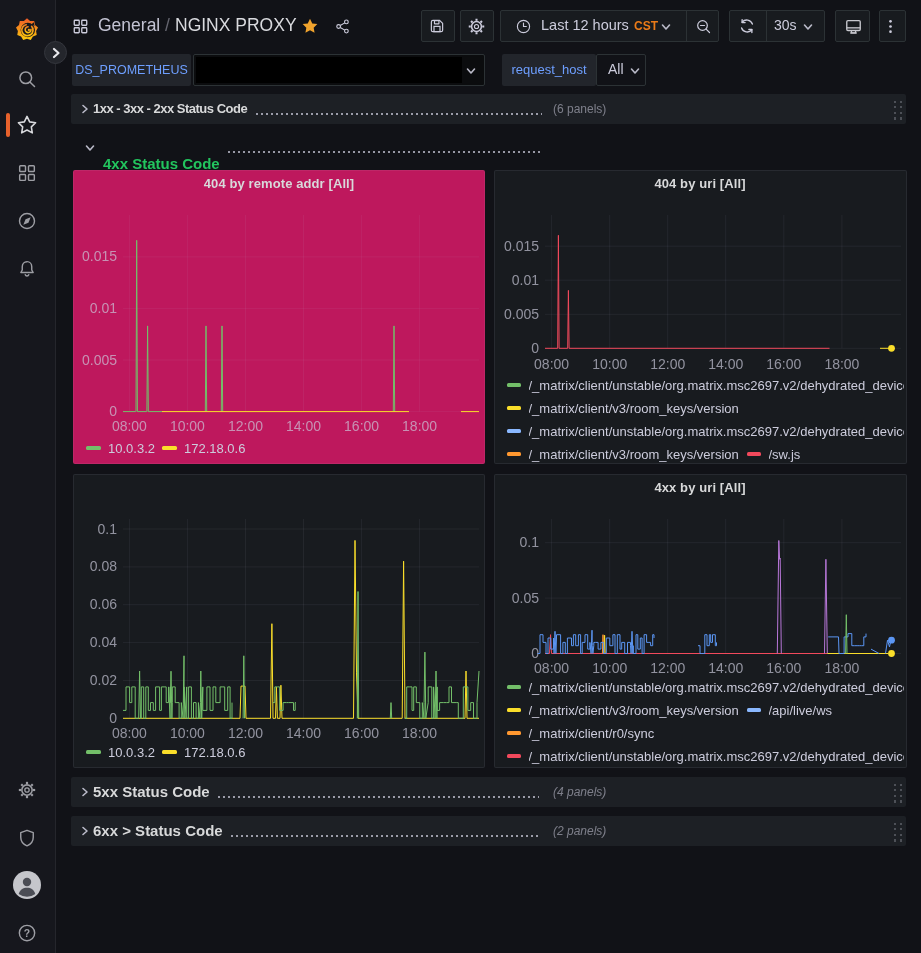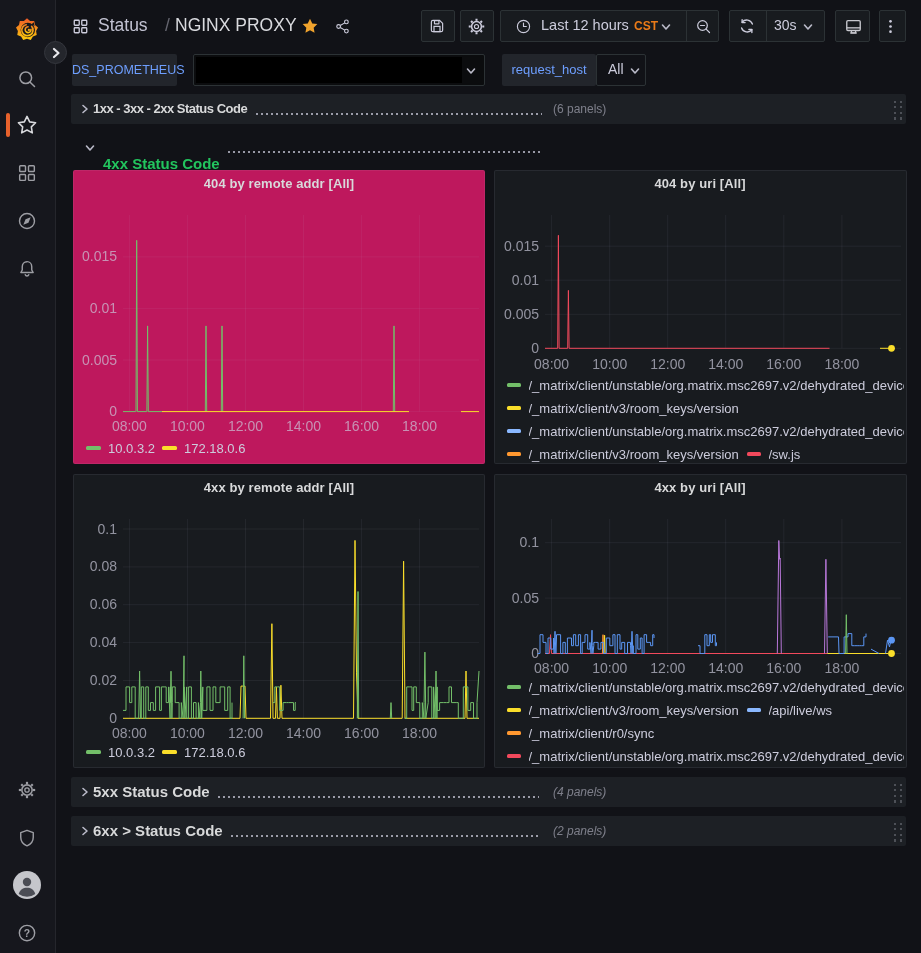--- a/index.html
+++ b/index.html
@@ -73,21 +73,21 @@
 <div style="position:absolute;left:44px;top:41px;width:23px;height:23px;border-radius:50%;background:#24262c;border:1px solid #34363d;box-sizing:border-box"></div>
 <svg style="position:absolute;left:50px;top:46.5px" width="12" height="12" viewBox="0 0 12 12">
     <path d="M4 2 L8.5 6 L4 10" fill="none" stroke="#e8e8ec" stroke-width="2.2" stroke-linecap="round" stroke-linejoin="round"></path>
   </svg>
 <svg style="position:absolute;left:72px;top:18px" width="17" height="17" viewBox="0 0 24 24">
     <rect x="3.2" y="3.2" width="7" height="7" rx="1" fill="none" stroke="#ccccdc" stroke-width="1.9"></rect>
     <rect x="13.8" y="3.2" width="7" height="7" rx="1" fill="none" stroke="#ccccdc" stroke-width="1.9"></rect>
     <rect x="3.2" y="13.8" width="7" height="7" rx="1" fill="none" stroke="#ccccdc" stroke-width="1.9"></rect>
     <rect x="13.8" y="13.8" width="7" height="7" rx="1" fill="none" stroke="#ccccdc" stroke-width="1.9"></rect>
   </svg>
-<div style="position:absolute;left:98px;top:15px;font-size:17.5px;color:rgba(204,204,220,0.95)">Status</div>
+<div style="position:absolute;left:98px;top:15px;font-size:17.5px;color:rgba(204,204,220,0.95)">General</div>
 <div style="position:absolute;left:165px;top:15px;font-size:17.5px;color:rgba(204,204,220,0.45)">/</div>
 <div style="position:absolute;left:175px;top:15px;font-size:17.5px;color:#d9dade">NGINX PROXY</div>
 <svg style="position:absolute;left:301px;top:17px" width="18" height="18" viewBox="0 0 24 24">
     <polygon points="12,2.2 15,8.5 21.8,9.4 16.9,14.2 18.1,21 12,17.7 5.9,21 7.1,14.2 2.2,9.4 9,8.5" fill="#f0a32d"></polygon>
   </svg>
 <svg style="position:absolute;left:334px;top:17.5px" width="17" height="17" viewBox="0 0 24 24">
     <circle cx="17.5" cy="5.5" r="2.6" fill="none" stroke="#ccccdc" stroke-width="1.6"></circle>
     <circle cx="6.5" cy="12" r="2.6" fill="none" stroke="#ccccdc" stroke-width="1.6"></circle>
     <circle cx="17.5" cy="18.5" r="2.6" fill="none" stroke="#ccccdc" stroke-width="1.6"></circle>
     <line x1="8.8" y1="10.7" x2="15.2" y2="6.9" stroke="#ccccdc" stroke-width="1.6"></line>
@@ -149,21 +149,21 @@
     <path d="M9.5 17 L9.2 20 L14.8 20 L14.5 17" fill="none" stroke="#c7c8ce" stroke-width="1.7"></path>
     <line x1="8" y1="20.2" x2="16" y2="20.2" stroke="#c7c8ce" stroke-width="1.7"></line>
   </svg>
 <div style="position:absolute;left:878.5px;top:10px;width:27px;height:32px;background:#181b1f;border:1px solid #2c3235;border-radius:2px;box-sizing:border-box"></div>
 <svg style="position:absolute;left:881px;top:16.5px" width="19" height="19" viewBox="0 0 24 24">
     <circle cx="12" cy="5.5" r="1.7" fill="#ccccdc"></circle>
     <circle cx="12" cy="12" r="1.7" fill="#ccccdc"></circle>
     <circle cx="12" cy="18.5" r="1.7" fill="#ccccdc"></circle>
   </svg>
 
-<div style="position:absolute;left:72px;top:54px;width:105px;height:32px;background:#22252b;border-radius:2px;text-align:center;line-height:32px;font-size:12.5px;font-weight:500;color:#6e9fff">DS_PROMETHEUS</div>
+<div style="position:absolute;left:72px;top:54px;width:119px;height:32px;background:#22252b;border-radius:2px;text-align:center;line-height:32px;font-size:12.5px;font-weight:500;color:#6e9fff">DS_PROMETHEUS</div>
 <div style="position:absolute;left:193px;top:54px;width:292px;height:32px;background:#0b0c0e;border:1px solid #2c3235;border-radius:2px;box-sizing:border-box">
     <div style="position:absolute;left:2px;top:2px;width:266px;height:26px;background:#000"></div>
   </div>
 <svg style="position:absolute;left:466px;top:65.5px" width="10" height="10" viewBox="0 0 10 10">
     <path d="M1.5 3 L5 7 L8.5 3" fill="none" stroke="rgba(204,204,220,0.9)" stroke-width="1.6" stroke-linecap="round" stroke-linejoin="round"></path>
   </svg>
 <div style="position:absolute;left:502px;top:54px;width:94px;height:32px;background:#22252b;border-radius:2px;text-align:center;line-height:32px;font-size:13px;font-weight:500;color:#6e9fff">request_host</div>
 <div style="position:absolute;left:596px;top:54px;width:50px;height:32px;background:#111217;border:1px solid #2c3235;border-radius:2px;box-sizing:border-box"></div>
 <div style="position:absolute;left:608px;top:61px;font-size:14px;color:#ccccdc">All</div>
 <svg style="position:absolute;left:630px;top:65.5px" width="10" height="10" viewBox="0 0 10 10">
@@ -287,21 +287,20 @@
     <div style="position:absolute;left:12px;top:234.8px;width:14.5px;height:4.5px;border-radius:1.5px;background:#fade2a"></div>
     <div style="position:absolute;left:34px;top:227.5px;overflow:hidden;white-space:nowrap;font-size:13px;color:#ccccdc;line-height:19px">/_matrix/client/v3/room_keys/version</div>
     <div style="position:absolute;left:12px;top:257.8px;width:14.5px;height:4.5px;border-radius:1.5px;background:#8ab8ff"></div>
     <div style="position:absolute;left:34px;top:250.5px;width:375px;overflow:hidden;white-space:nowrap;font-size:13px;color:#ccccdc;line-height:19px">/_matrix/client/unstable/org.matrix.msc2697.v2/dehydrated_device</div>
     <div style="position:absolute;left:12px;top:280.8px;width:14.5px;height:4.5px;border-radius:1.5px;background:#ff9830"></div>
     <div style="position:absolute;left:34px;top:273.5px;overflow:hidden;white-space:nowrap;font-size:13px;color:#ccccdc;line-height:19px">/_matrix/client/v3/room_keys/version</div>
     <div style="position:absolute;left:252px;top:280.8px;width:14.5px;height:4.5px;border-radius:1.5px;background:#f2495c"></div>
     <div style="position:absolute;left:274px;top:273.5px;overflow:hidden;white-space:nowrap;font-size:13px;color:#ccccdc;line-height:19px">/sw.js</div>
 </div>
 <div style="position:absolute;left:73px;top:474px;width:412px;height:294px;background:#181b1f;border:1px solid rgba(204,204,220,0.09);border-radius:2px;box-sizing:border-box;overflow:hidden">
-<div style="position:absolute;left:0;top:5px;width:100%;text-align:center;font-size:13px;font-weight:700;color:#d8d9da;letter-spacing:0.1px">4xx by remote addr [All]</div>
 <svg width="410" height="292" style="position:absolute;left:0;top:0">
 <line x1="55.4" y1="44" x2="55.4" y2="243.3" stroke="rgba(204,204,220,0.07)" stroke-width="1"></line>
       <line x1="113.4" y1="44" x2="113.4" y2="243.3" stroke="rgba(204,204,220,0.07)" stroke-width="1"></line>
       <line x1="171.5" y1="44" x2="171.5" y2="243.3" stroke="rgba(204,204,220,0.07)" stroke-width="1"></line>
       <line x1="229.5" y1="44" x2="229.5" y2="243.3" stroke="rgba(204,204,220,0.07)" stroke-width="1"></line>
       <line x1="287.6" y1="44" x2="287.6" y2="243.3" stroke="rgba(204,204,220,0.07)" stroke-width="1"></line>
       <line x1="345.6" y1="44" x2="345.6" y2="243.3" stroke="rgba(204,204,220,0.07)" stroke-width="1"></line>
       <line x1="49" y1="54.0" x2="405" y2="54.0" stroke="rgba(204,204,220,0.07)" stroke-width="1"></line>
       <line x1="49" y1="91.9" x2="405" y2="91.9" stroke="rgba(204,204,220,0.07)" stroke-width="1"></line>
       <line x1="49" y1="129.7" x2="405" y2="129.7" stroke="rgba(204,204,220,0.07)" stroke-width="1"></line>

